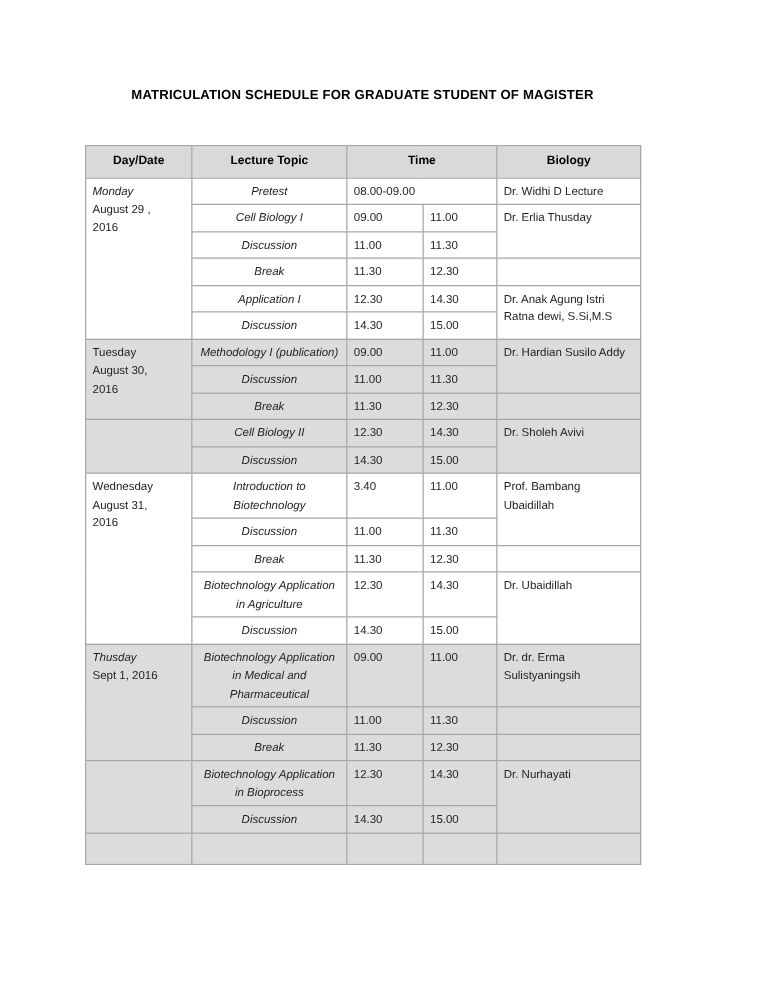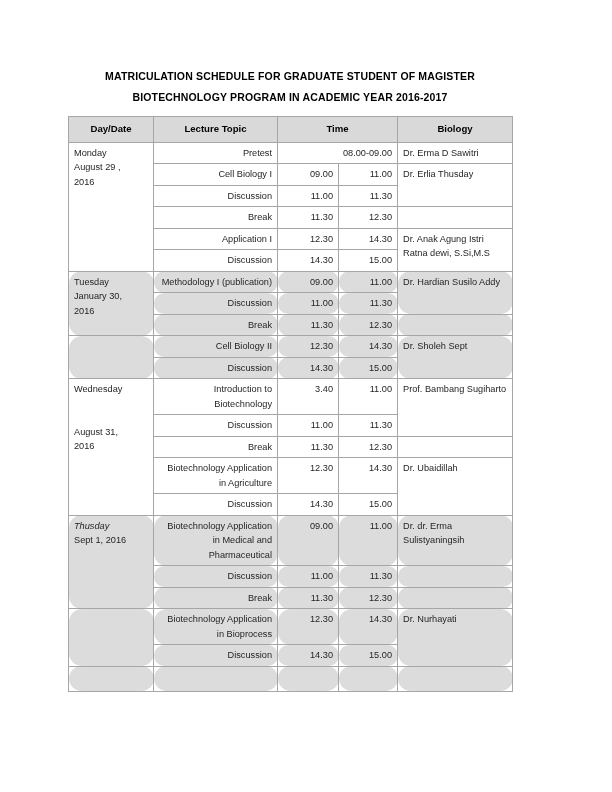--- a/index.html
+++ b/index.html
@@ -75,47 +75,47 @@
     font-weight: bold;
     text-align: center;
     font-size: 9.6px;
     padding-top: 5px;
     padding-bottom: 5px;
     vertical-align: middle;
     color: #000000;
   }
 
   td.time, td.timespan {
-    text-align: right;
+    text-align: left;
   }
   td.day {
     vertical-align: middle;
   }
   td.lect {
     vertical-align: middle;
   }
   td.topic {
-    text-align: right;
-  }
-
-  
-  tr.shaded > td { background: #dcdcdc; border-radius: 13px; }
+    text-align: center;
+    font-style: italic;
+  }
+
+  
+  tr.shaded > td { background: #dcdcdc; }
   td.shaded     { background: #dcdcdc; }
 
   
   tr.filler > td { height: 18px; }
 </style>
 </head>
 <body>
 
 <div class="page">
 
   <div class="doc-title">
     <span class="line">MATRICULATION SCHEDULE FOR GRADUATE STUDENT OF MAGISTER</span>
-    <span class="line">BIOTECHNOLOGY PROGRAM IN ACADEMIC YEAR 2016-2017</span>
   </div>
 
   <div class="schedule-wrap">
     <table class="schedule">
       <colgroup>
         <col class="c-day">
           <col class="c-topic">
           <col class="c-t1">
           <col class="c-t2">
           <col class="c-lect">
@@ -124,27 +124,27 @@
         <tr>
           <th>Day/Date</th>
           <th>Lecture Topic</th>
           <th colspan="2">Time</th>
           <th>Biology</th>
         </tr>
       </thead>
       <tbody id="schedule-body">
           <tr>
             <td class="day" rowspan="6">
-              <span style="display: block;">Monday</span>
+              <span style="display: block; font-style: italic;">Monday</span>
               <span style="display: block;">August 29 ,</span>
               <span style="display: block;">2016</span>
             </td>
             <td class="topic">Pretest</td>
             <td class="timespan" colspan="2">08.00-09.00</td>
-            <td class="lect" rowspan="1">Dr. Erma D Sawitri</td>
+            <td class="lect" rowspan="1">Dr. Widhi D Lecture</td>
           </tr>
           <tr>
             <td class="topic">Cell Biology I</td>
             <td class="time">09.00</td>
             <td class="time">11.00</td>
             <td class="lect" rowspan="2">Dr. Erlia Thusday</td>
           </tr>
           <tr>
             <td class="topic">Discussion</td>
             <td class="time">11.00</td>
@@ -163,21 +163,21 @@
             <td class="lect" rowspan="2">Dr. Anak Agung Istri Ratna dewi, S.Si,M.S</td>
           </tr>
           <tr>
             <td class="topic">Discussion</td>
             <td class="time">14.30</td>
             <td class="time">15.00</td>
           </tr>
           <tr class="shaded">
             <td class="day shaded" rowspan="3">
               <span style="display: block;">Tuesday</span>
-              <span style="display: block;">January 30,</span>
+              <span style="display: block;">August 30,</span>
               <span style="display: block;">2016</span>
             </td>
             <td class="topic shaded">Methodology I (publication)</td>
             <td class="time shaded">09.00</td>
             <td class="time shaded">11.00</td>
             <td class="lect shaded" rowspan="2">Dr. Hardian Susilo Addy</td>
           </tr>
           <tr class="shaded">
             <td class="topic shaded">Discussion</td>
             <td class="time shaded">11.00</td>
@@ -187,37 +187,37 @@
             <td class="topic shaded">Break</td>
             <td class="time shaded">11.30</td>
             <td class="time shaded">12.30</td>
             <td class="lect shaded" rowspan="1"></td>
           </tr>
           <tr class="shaded">
             <td class="day shaded" rowspan="2"></td>
             <td class="topic shaded">Cell Biology II</td>
             <td class="time shaded">12.30</td>
             <td class="time shaded">14.30</td>
-            <td class="lect shaded" rowspan="2">Dr. Sholeh Sept</td>
+            <td class="lect shaded" rowspan="2">Dr. Sholeh Avivi</td>
           </tr>
           <tr class="shaded">
             <td class="topic shaded">Discussion</td>
             <td class="time shaded">14.30</td>
             <td class="time shaded">15.00</td>
           </tr>
           <tr>
             <td class="day" rowspan="5">
               <span style="display: block;">Wednesday</span>
-              <span style="display: block; margin-top: 28px;">August 31,</span>
+              <span style="display: block;">August 31,</span>
               <span style="display: block;">2016</span>
             </td>
             <td class="topic">Introduction to Biotechnology</td>
             <td class="time">3.40</td>
             <td class="time">11.00</td>
-            <td class="lect" rowspan="2">Prof. Bambang Sugiharto</td>
+            <td class="lect" rowspan="2">Prof. Bambang Ubaidillah</td>
           </tr>
           <tr>
             <td class="topic">Discussion</td>
             <td class="time">11.00</td>
             <td class="time">11.30</td>
           </tr>
           <tr>
             <td class="topic">Break</td>
             <td class="time">11.30</td>
             <td class="time">12.30</td>

